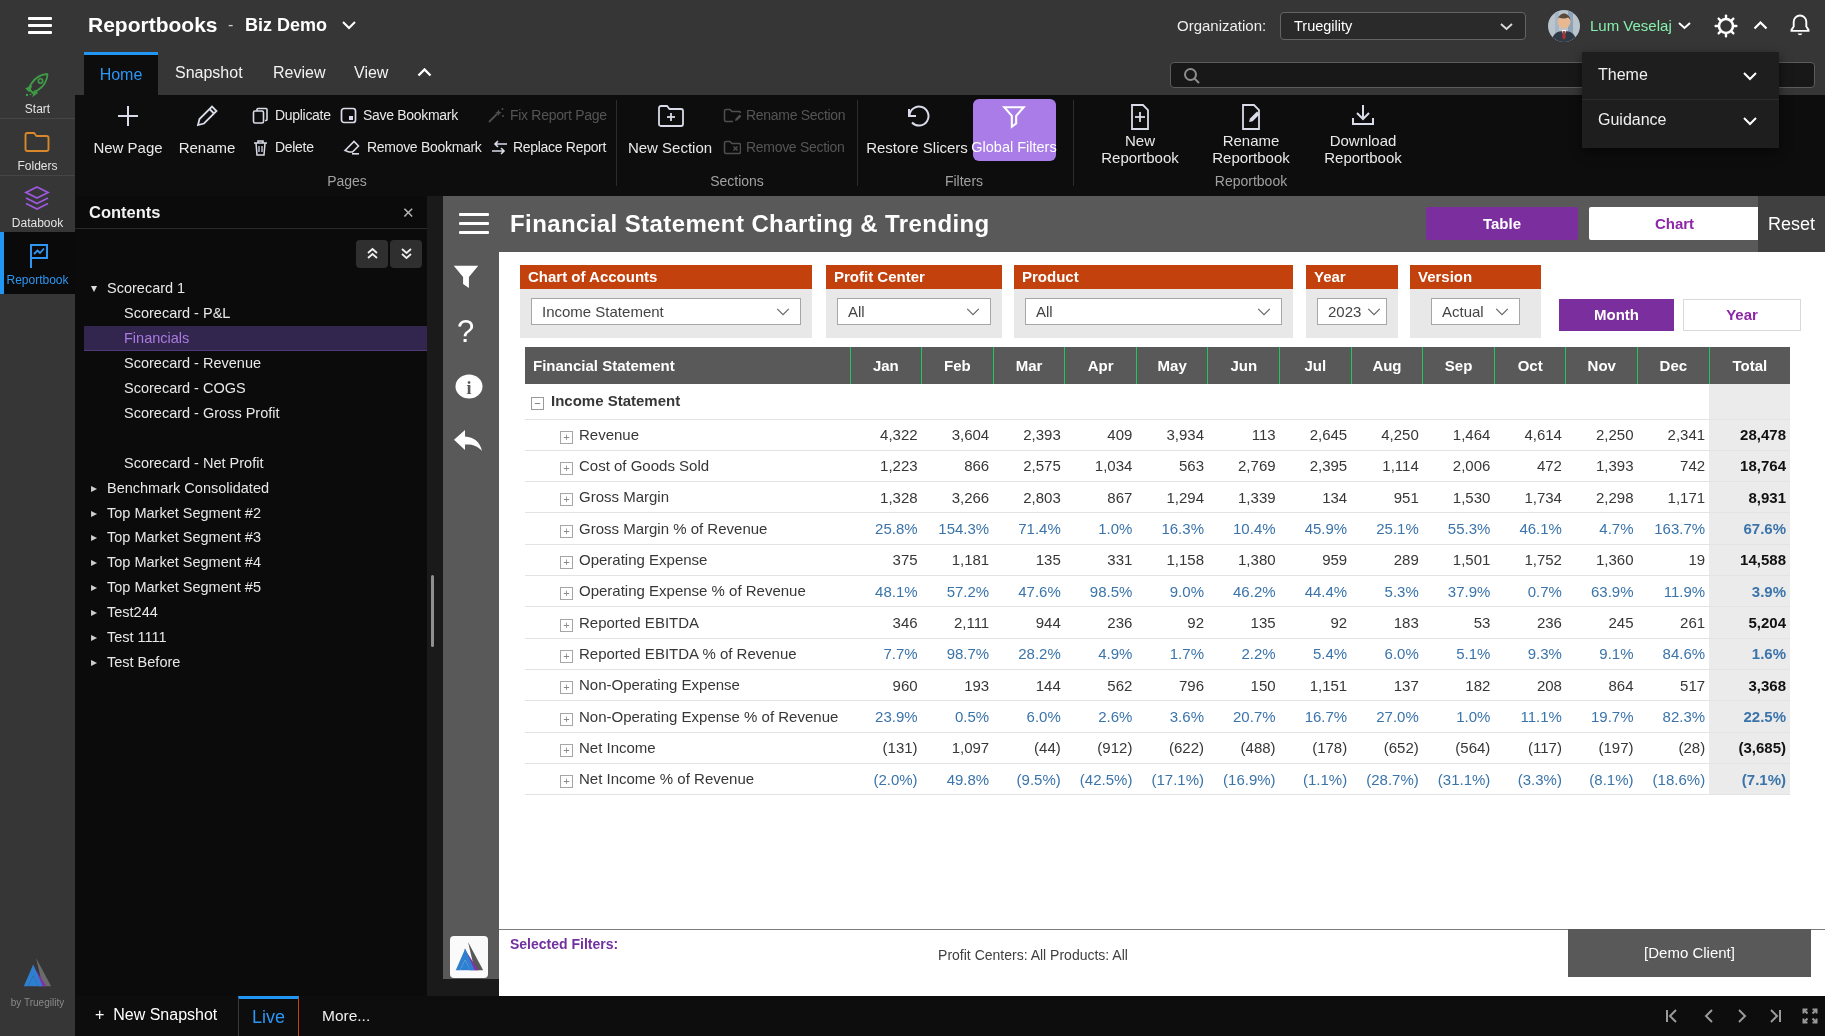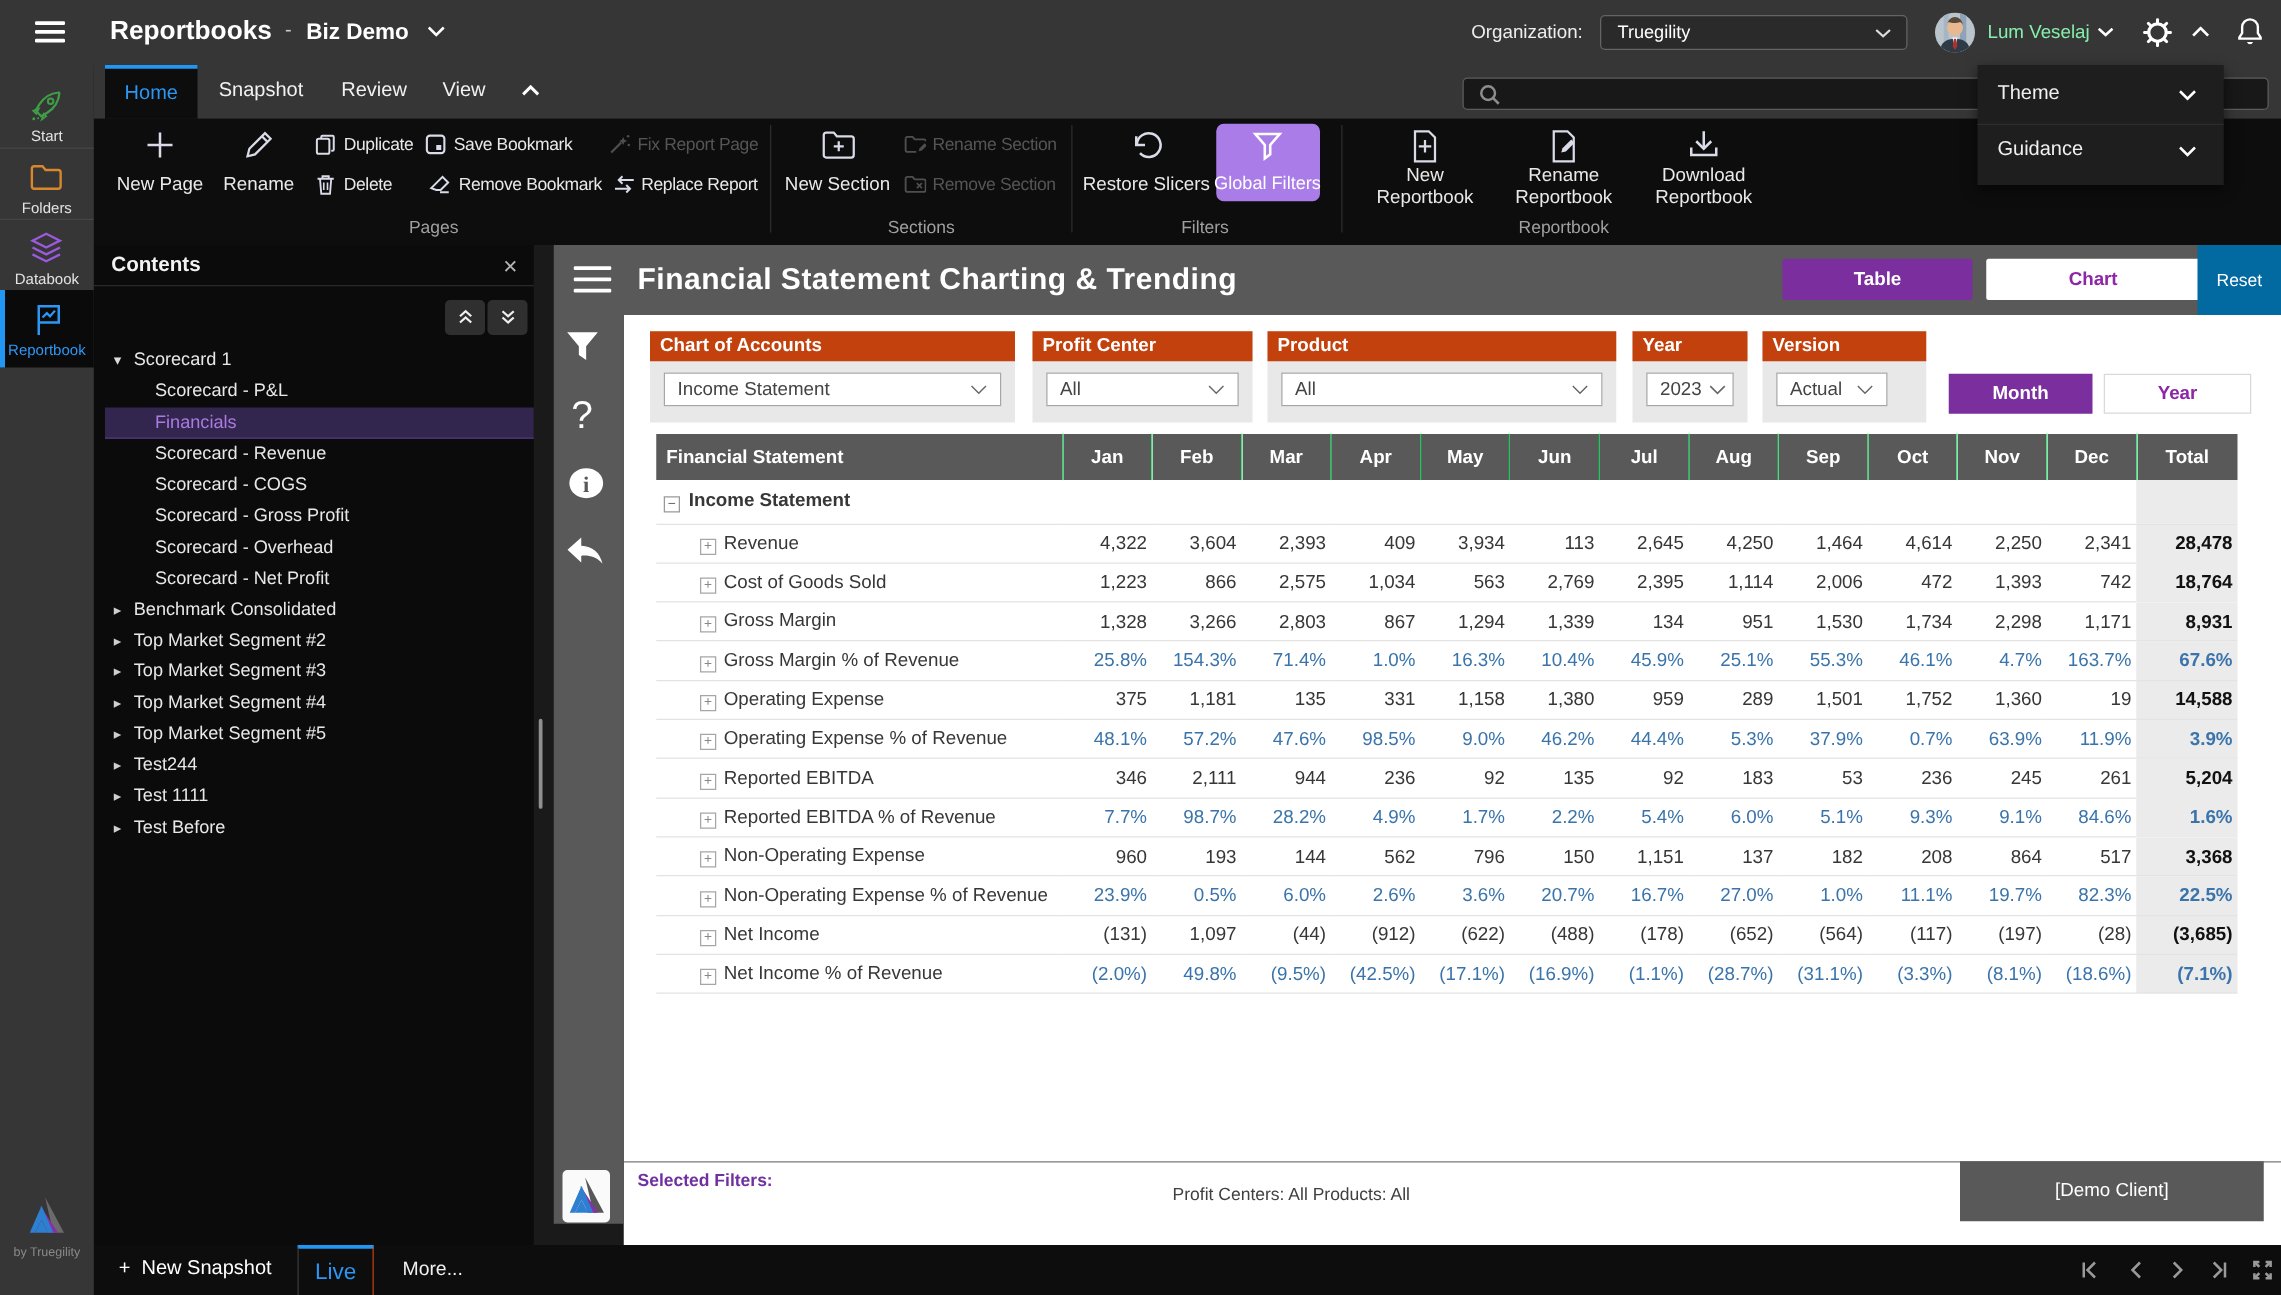--- a/index.html
+++ b/index.html
@@ -311,23 +311,20 @@
     </div>
     <div class="titem" style="top:154.8px">
       <span style="position:absolute;left:49px;white-space:nowrap">Scorecard - Revenue</span>
     </div>
     <div class="titem" style="top:179.8px">
       <span style="position:absolute;left:49px;white-space:nowrap">Scorecard - COGS</span>
     </div>
     <div class="titem" style="top:204.7px">
       <span style="position:absolute;left:49px;white-space:nowrap">Scorecard - Gross Profit</span>
     </div>
-    <div class="titem" style="top:229.6px">
-      <span style="position:absolute;left:49px;white-space:nowrap">Scorecard - Overhead</span>
-    </div>
     <div class="titem" style="top:254.6px">
       <span style="position:absolute;left:49px;white-space:nowrap">Scorecard - Net Profit</span>
     </div>
     <div class="titem" style="top:279.5px">
       <span style="position:absolute;left:32px;white-space:nowrap">Benchmark Consolidated</span>
       <span class="car closedc">▸</span>
     </div>
     <div class="titem" style="top:304.5px">
       <span style="position:absolute;left:32px;white-space:nowrap">Top Market Segment #2</span>
       <span class="car closedc">▸</span>
@@ -360,21 +357,21 @@
 <div class="abs" style="left:431px;top:575px;width:3px;height:72px;background:#8f8f8f;border-radius:2px;z-index:4"></div>
 
 <div id="titlebar">
   <div class="bar" style="left:16px;top:17px;width:30px;height:3.4px"></div>
   <div class="bar" style="left:16px;top:26px;width:30px;height:3.4px"></div>
   <div class="bar" style="left:16px;top:35px;width:30px;height:3.4px"></div>
   <div class="txt" style="left:67px;top:14px;font-size:24px;font-weight:bold;color:#fff;letter-spacing:0.4px">Financial Statement Charting &amp; Trending</div>
   <div class="abs" style="left:983px;top:11px;width:152px;height:33px;background:#7b2f9f;border-radius:2px;text-align:center;line-height:33px;color:#fff;font-weight:bold;font-size:15px">Table</div>
   <div class="abs" style="left:1146px;top:11px;width:171px;height:33px;background:#fff;border-radius:2px;text-align:center;line-height:33px;color:#8d27a8;font-weight:bold;font-size:15px">Chart</div>
 </div>
-<div class="abs" style="left:1758px;top:196px;width:67px;height:56px;background:#0369a1;z-index:3;text-align:center;line-height:56px;color:#fff;font-size:14px">Reset</div>
+<div class="abs" style="left:1758px;top:196px;width:67px;height:56px;background:#404040;z-index:3;text-align:center;line-height:56px;color:#fff;font-size:18px">Reset</div>
 
 <div id="leftstrip">
   <svg class="abs" style="left:9px;top:12px" width="28" height="28" viewBox="0 0 24 24">
       <path d="M1.5 1.5h21l-8 9.6v9.4l-5-3.4v-6z" fill="#fff"></path>
     </svg>
   <div class="txt" style="left:14px;top:62px;font-size:31px;color:#fff;font-family:'Liberation Sans',sans-serif">?</div>
   <svg class="abs" style="left:12px;top:122px" width="28" height="25" viewBox="0 0 28 25">
       <ellipse cx="14" cy="12.5" rx="13.5" ry="12" fill="#fff"></ellipse>
       <text x="14" y="19.5" text-anchor="middle" font-family="Liberation Serif,serif" font-size="18" font-weight="bold" fill="#595959">i</text>
     </svg>
@@ -411,21 +408,21 @@
         </svg></div>
     </div>
     <div class="slicer" style="left:807px;width:92px">
       <div class="slhead">Year</div>
       <div class="slbox" style="left:11px;width:70px">2023<svg class="slchev" style="right:5px" width="13" height="8" viewBox="0 0 15 9">
           <polyline points="1,1 7.5,7.5 14,1" fill="none" stroke="#666" stroke-width="1.4"></polyline>
         </svg></div>
     </div>
     <div class="slicer" style="left:911px;width:131px">
       <div class="slhead">Version</div>
-      <div class="slbox" style="left:11px;width:89px">Actual<svg class="slchev" width="15" height="9" viewBox="0 0 15 9">
+      <div class="slbox" style="left:21px;width:89px">Actual<svg class="slchev" width="15" height="9" viewBox="0 0 15 9">
           <polyline points="1,1 7.5,7.5 14,1" fill="none" stroke="#666" stroke-width="1.3"></polyline>
         </svg></div>
     </div>
   <div class="abs" style="left:1060px;top:47px;width:115px;height:32px;background:#7b2f9f;text-align:center;line-height:32px;color:#fff;font-weight:bold;font-size:15px">Month</div>
   <div class="abs" style="left:1184px;top:47px;width:118px;height:32px;background:#fff;border:1px solid #d9d9d9;text-align:center;line-height:30px;color:#8d27a8;font-weight:bold;font-size:15px">Year</div>
 
 <table id="fintab">
       <colgroup>
         <col style="width:325px">
         <col style="width:71.6px">

